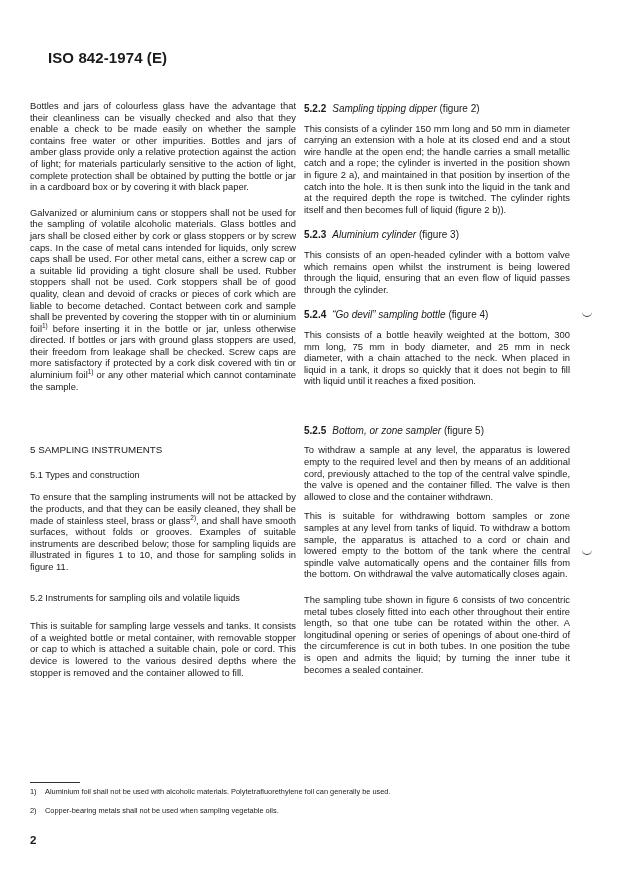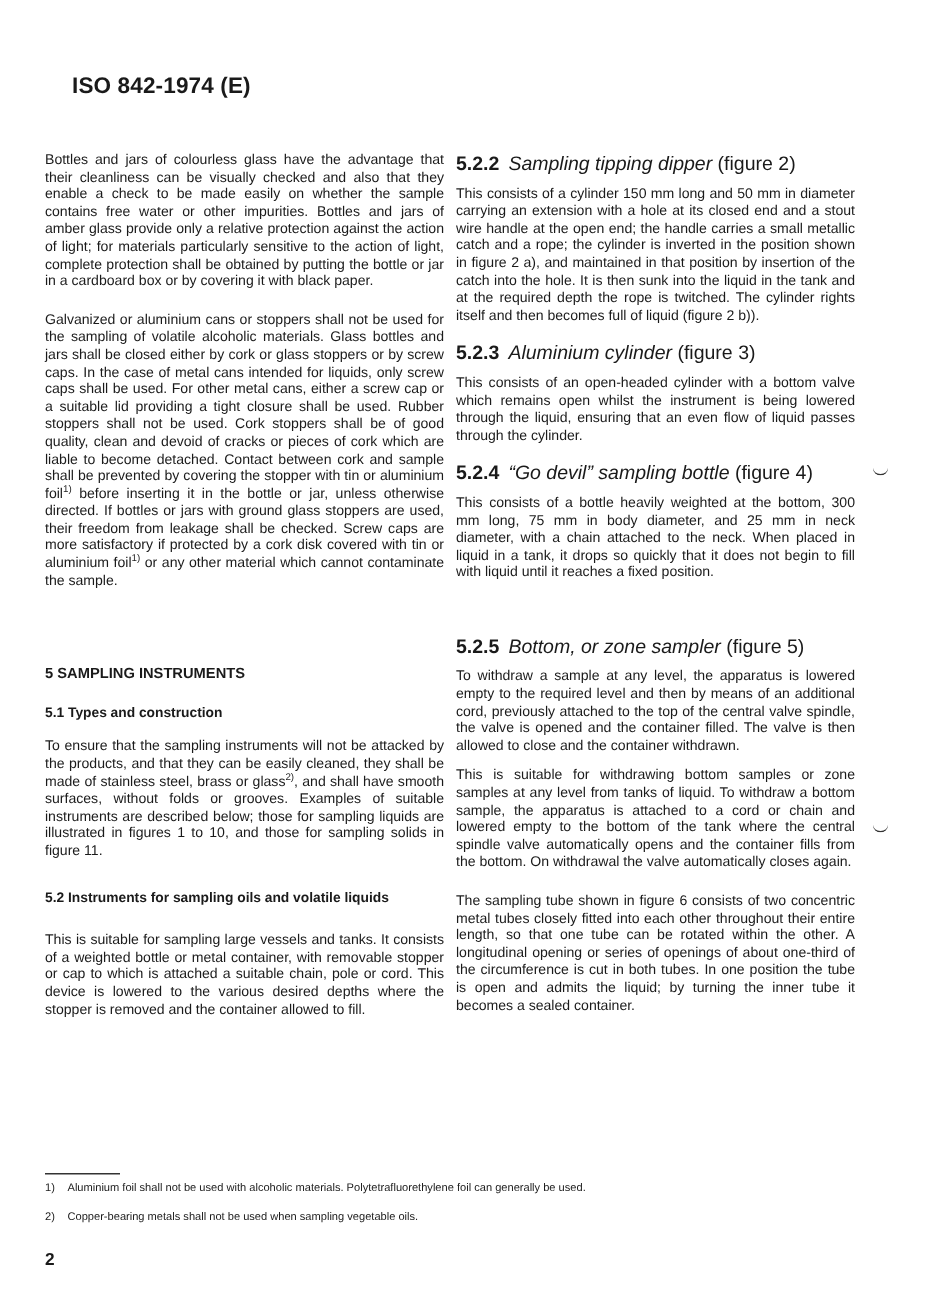--- a/index.html
+++ b/index.html
@@ -11,23 +11,23 @@
     position: absolute; left: 32px; top: 49px;
     font-size: 15px; font-weight: bold; letter-spacing: 0.1px; margin-left: 16px;
   }
   .col {
     position: absolute; top: 100px; width: 266px;
     font-size: 9.4px; line-height: 11.6px;
   }
   .col.left { left: 30px; }
   .col.right { left: 304px; top: 103px; }
   p { margin: 0 0 8px 0; text-align: justify; }
-  .h-sec { font-weight: bold; font-size: 9.8px; margin: 0 0 14px 0; }
-  .h-sub { font-weight: bold; font-size: 9.2px; margin: 0 0 10px 0; }
-  .h-subsub { font-size: 13px; margin: 0 0 8px 0; }
+  .h-sec { font-weight: normal; font-size: 9.8px; margin: 0 0 14px 0; }
+  .h-sub { font-weight: normal; font-size: 9.2px; margin: 0 0 10px 0; }
+  .h-subsub { font-size: 10px; margin: 0 0 8px 0; }
   .h-subsub .num { font-weight: bold; margin-right: 6px; }
   .h-subsub .ttl { font-style: italic; }
   sup { font-size: 6.5px; line-height: 0; vertical-align: 4px; }
   .gap-s { height: 6px; }
   .gap-m { height: 12px; }
   .margin-mark {
     position: absolute; width: 10px; height: 4px;
     border-bottom: 1.4px solid #333; border-radius: 0 0 8px 8px;
   }
   .fn-rule {

